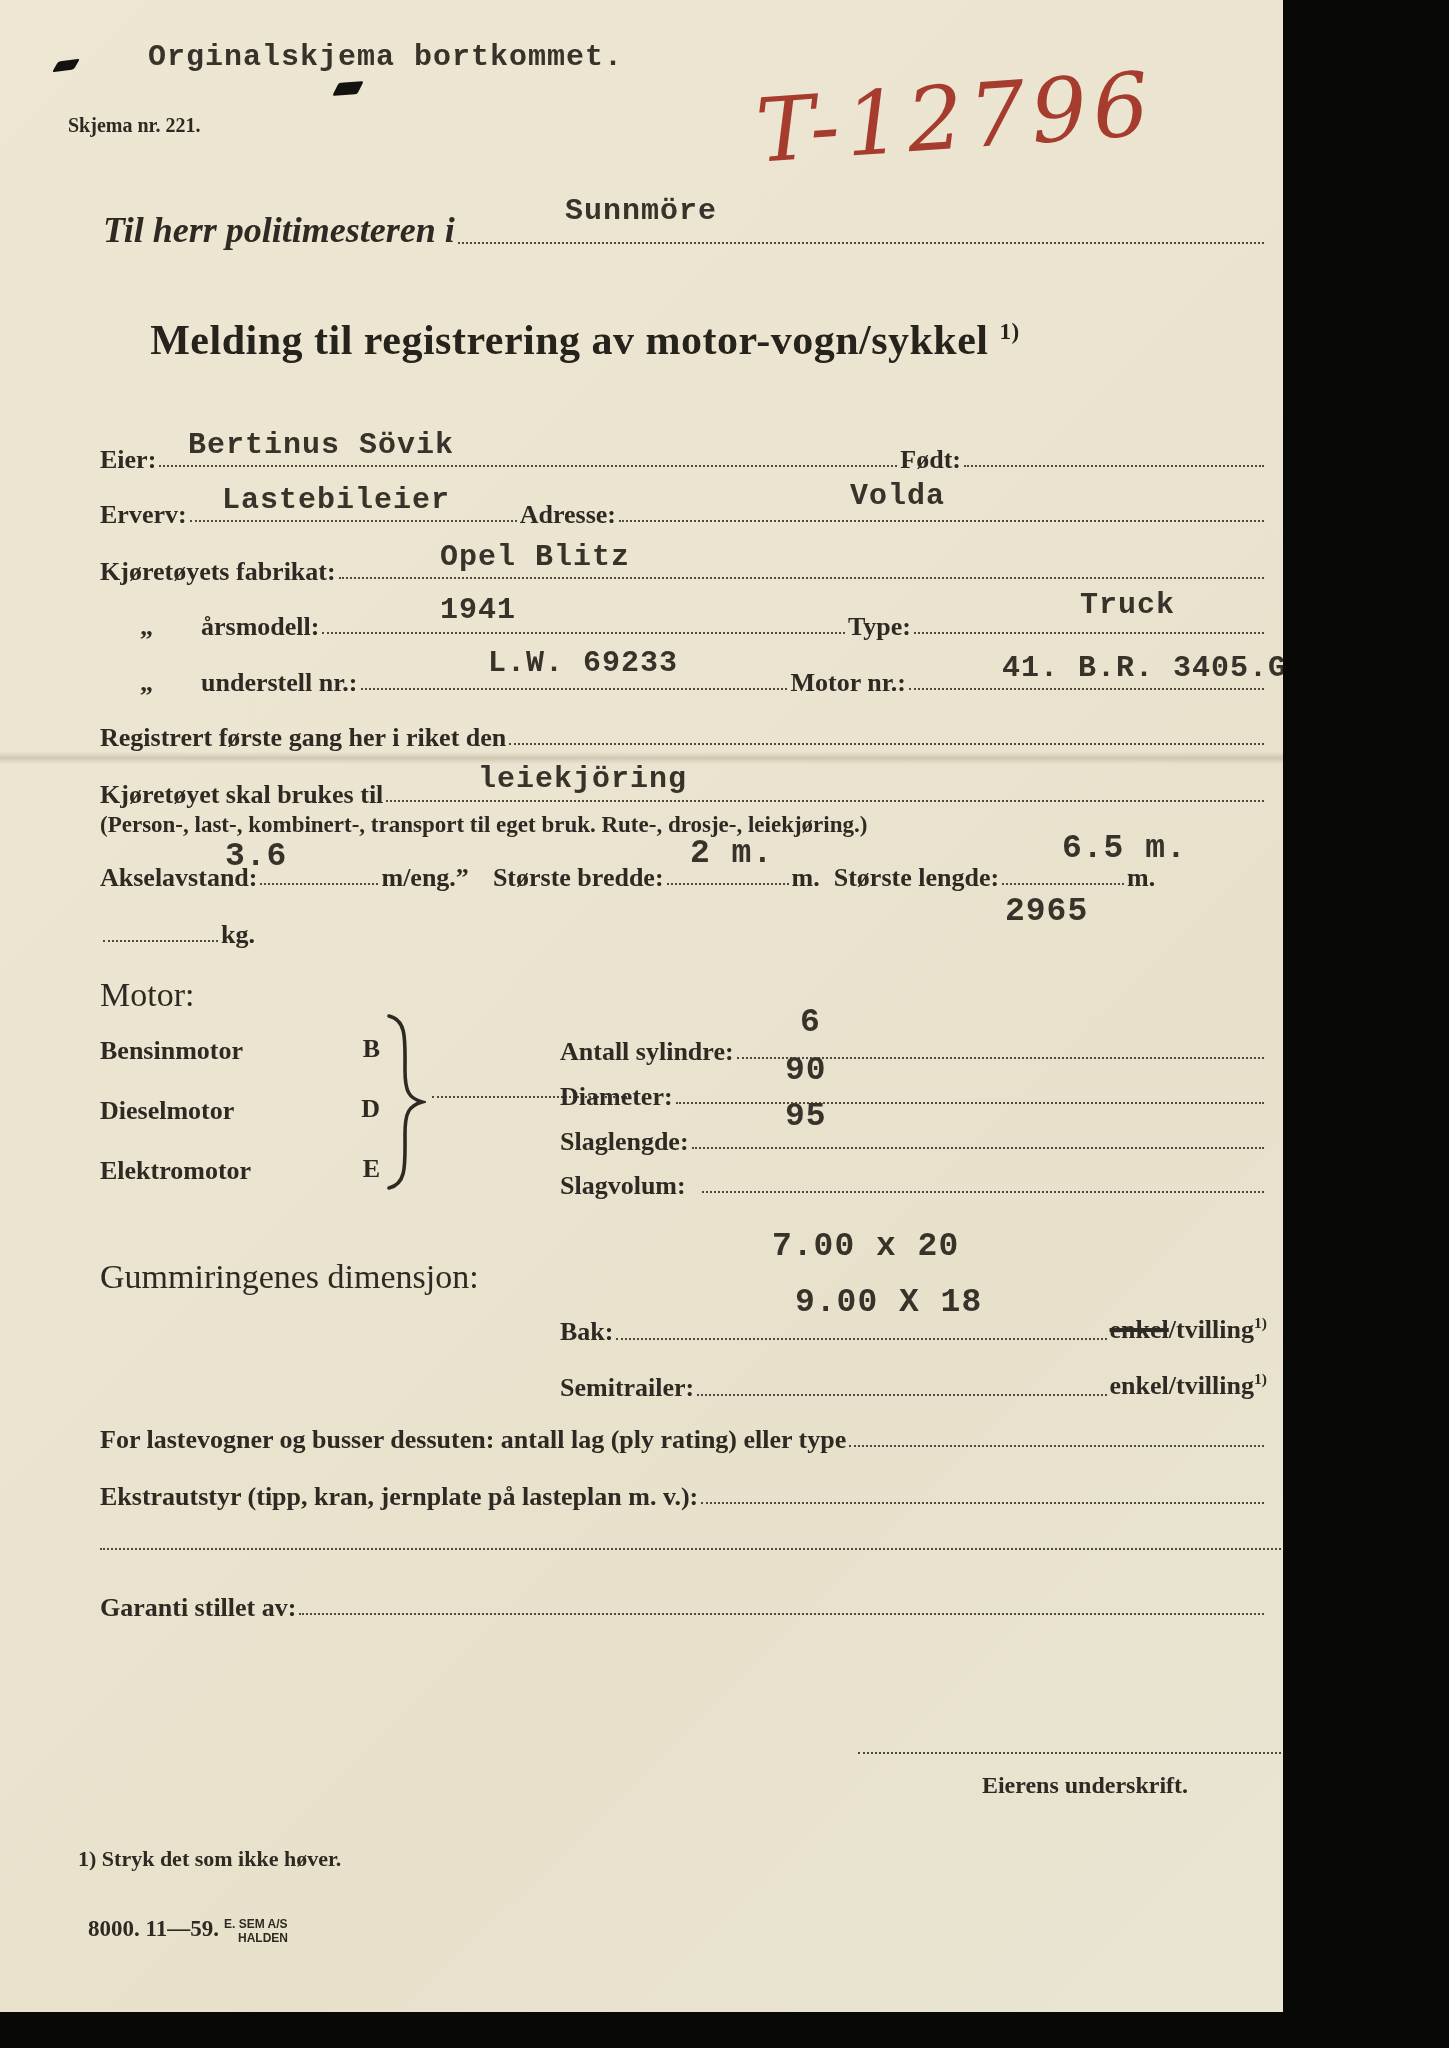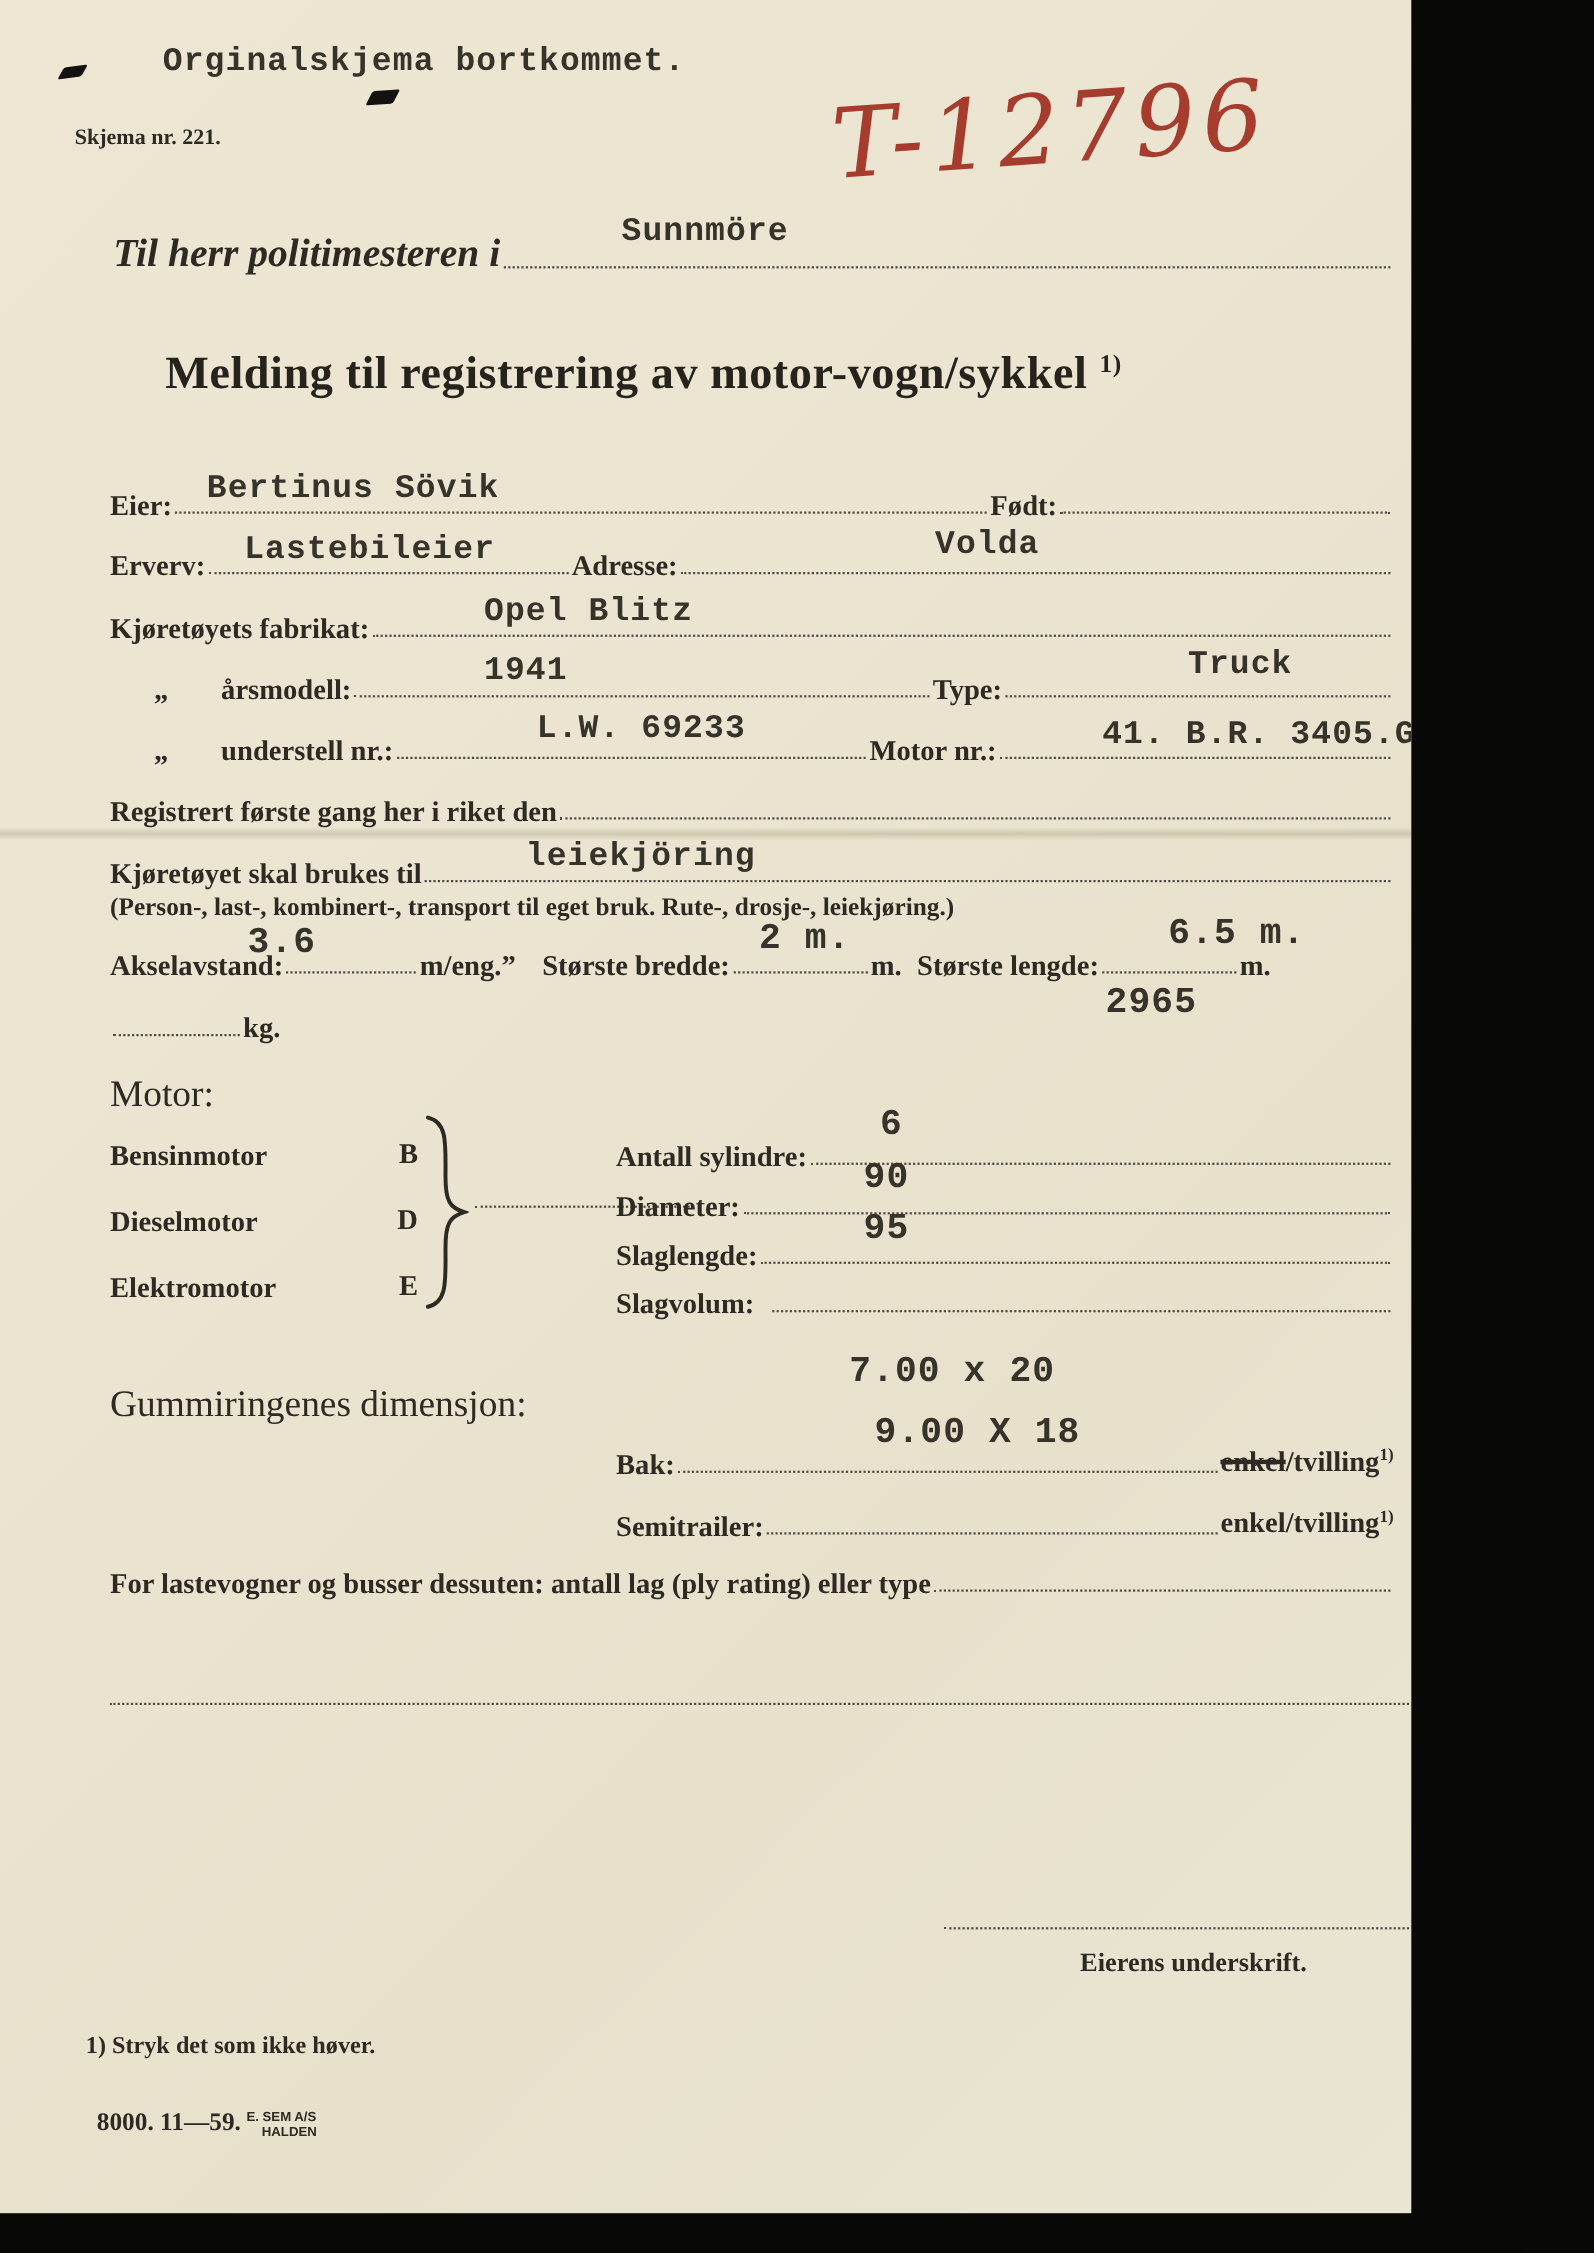--- a/index.html
+++ b/index.html
@@ -227,22 +227,30 @@
     <span class="lbl">Semitrailer:</span>
     <span class="dots"></span>
     <span class="opt"><span>enkel</span><span>/</span><span>tvilling</span><sup class="small">1)</sup></span>
   </div>
 
   <div class="row" style="top:1426px">
     <span class="lbl">For lastevogner og busser dessuten: antall lag (ply rating) eller type</span>
     <span class="dots"></span>
   </div>
 
+  <div class="row" style="top:1483px">
+    <span class="lbl">Ekstrautstyr (tipp, kran, jernplate på lasteplan m. v.):</span>
+    <span class="dots"></span>
+  </div>
   <div class="dotline" style="left:100px;top:1548px;width:1305px"></div>
 
+  <div class="row" style="top:1594px">
+    <span class="lbl">Garanti stillet av:</span>
+    <span class="dots"></span>
+  </div>
 
 
   <div class="dotline" style="left:858px;top:1752px;width:455px"></div>
   <div class="signcap">Eierens underskrift.</div>
 
   <div class="footnote">1) Stryk det som ikke høver.</div>
   <div class="snu">Snu!</div>
   <div class="printcode">8000. 11—59.</div>
   <div class="printer">
     <div>E. SEM A/S</div>

